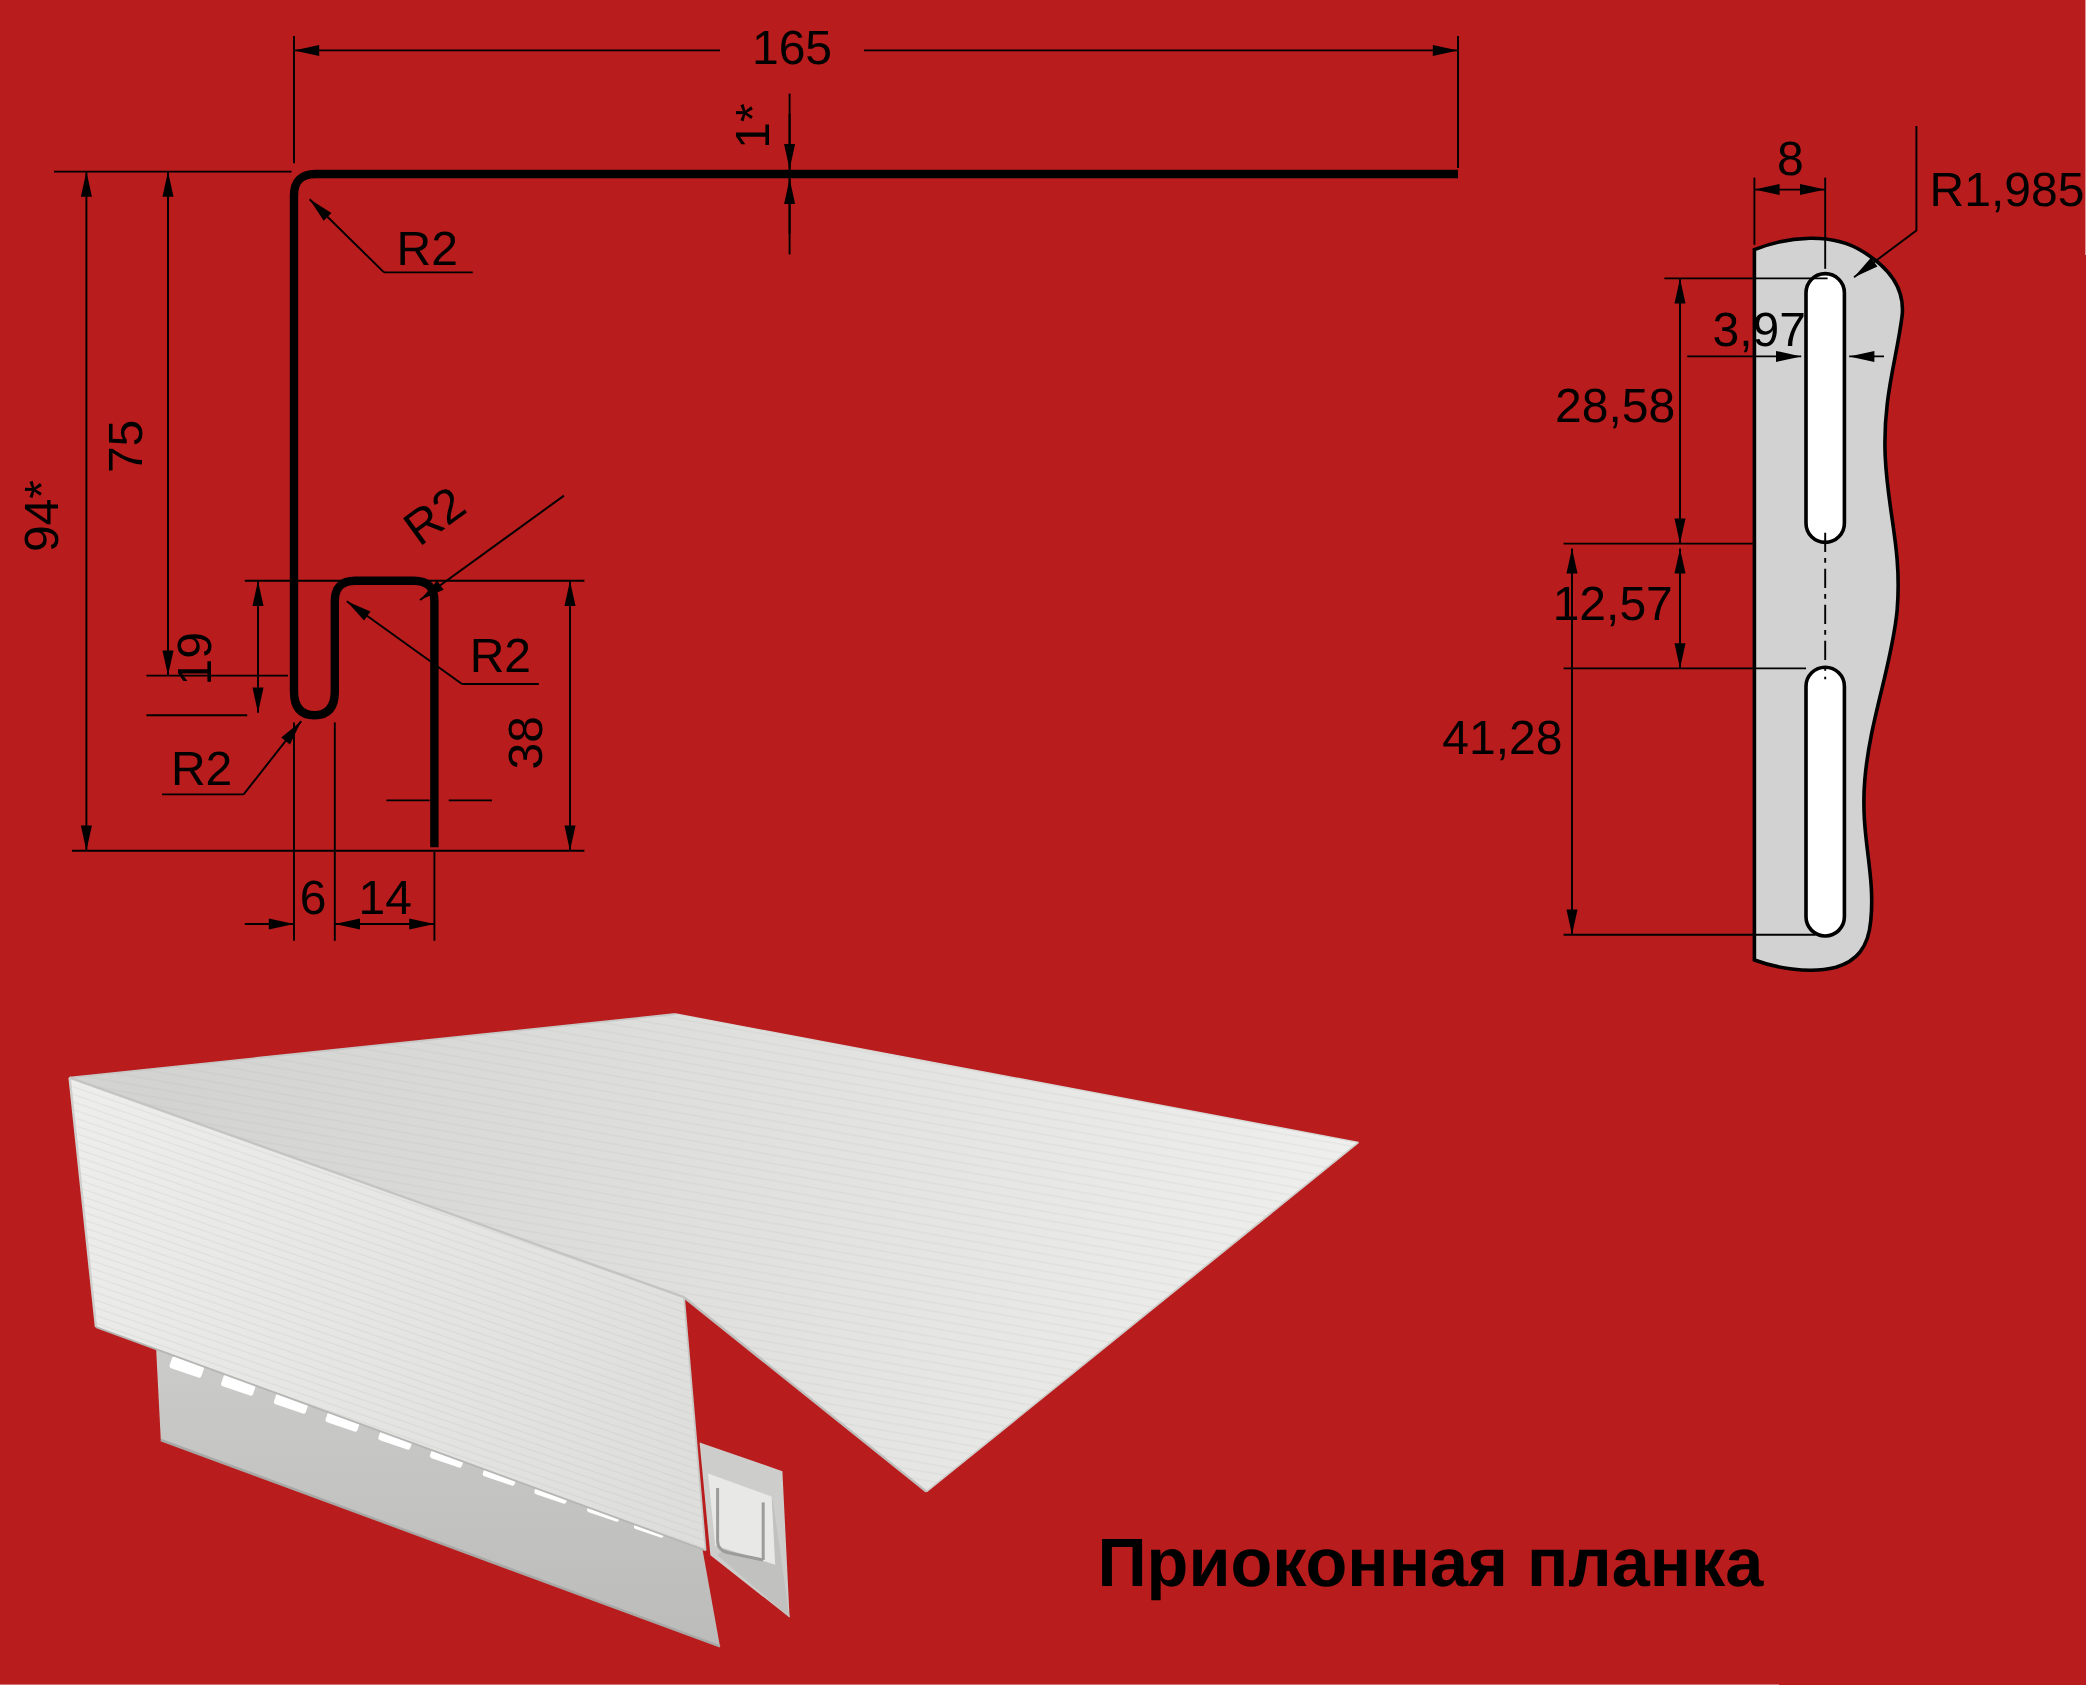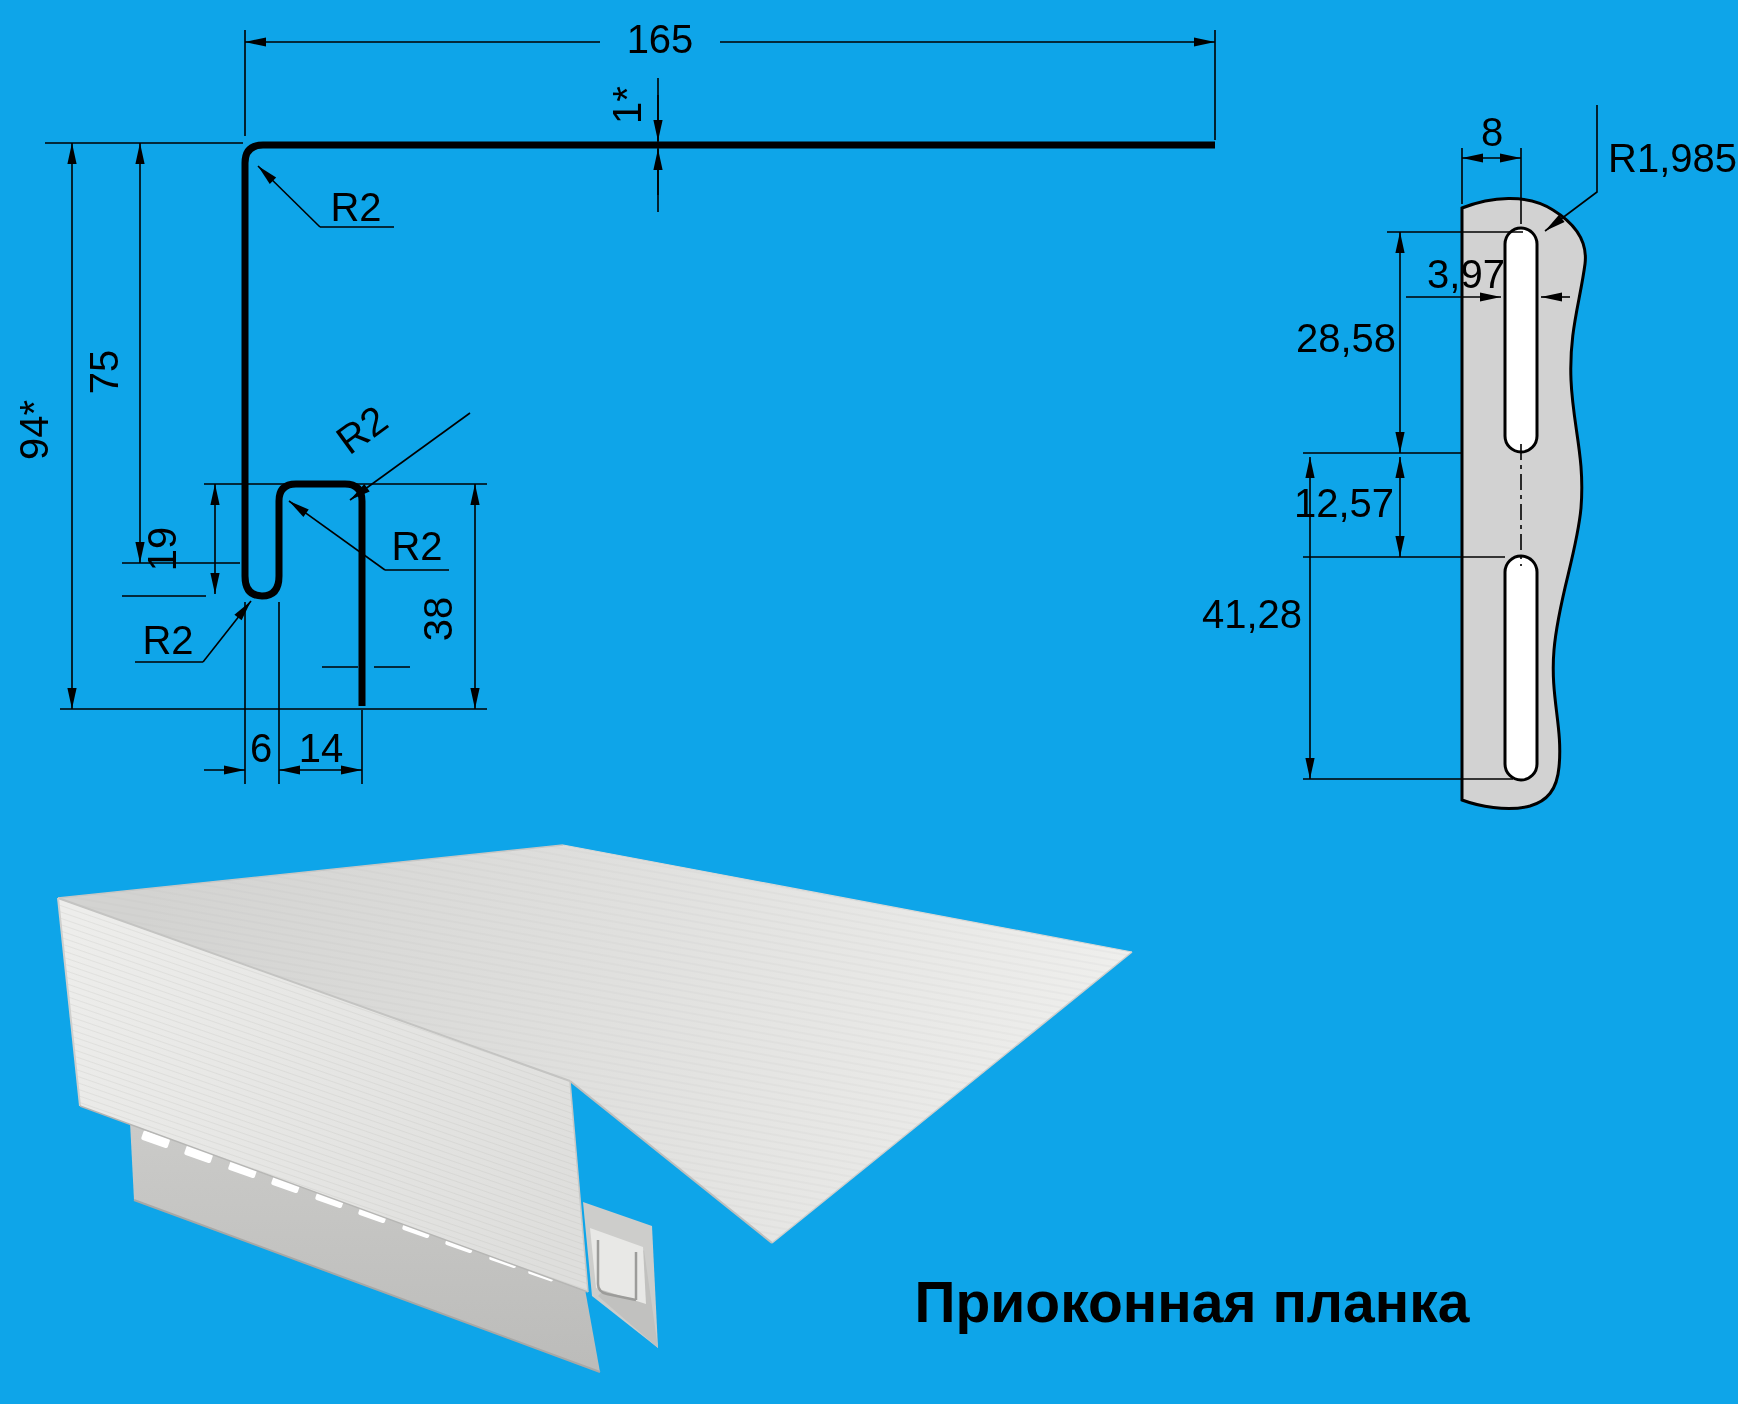--- a/index.html
+++ b/index.html
@@ -1,16 +1,16 @@
 <!DOCTYPE html>
 <html><head>
 <meta charset="utf-8">
 <style>
   html,body{margin:0;padding:0;background:#ffffff;}
-  .canvas{position:relative;width:1738px;height:1404px;background:#0ea5e9;overflow:hidden;
+  .canvas{position:relative;width:1738px;height:1404px;background:#b91c1c;overflow:hidden;
           font-family:"Liberation Sans", sans-serif;}
   svg{display:block}
   .dim-text{font-family:"Liberation Sans", sans-serif;font-size:40px;fill:#000;}
   .title-text{font-family:"Liberation Sans", sans-serif;font-size:57px;font-weight:bold;fill:#000;}
   .thin{stroke:#000;stroke-width:1.6;fill:none;}
   .thick{stroke:#000;stroke-width:7;fill:none;}
   .outline3{stroke:#000;stroke-width:3;}
 </style>
 </head>
 <body>

